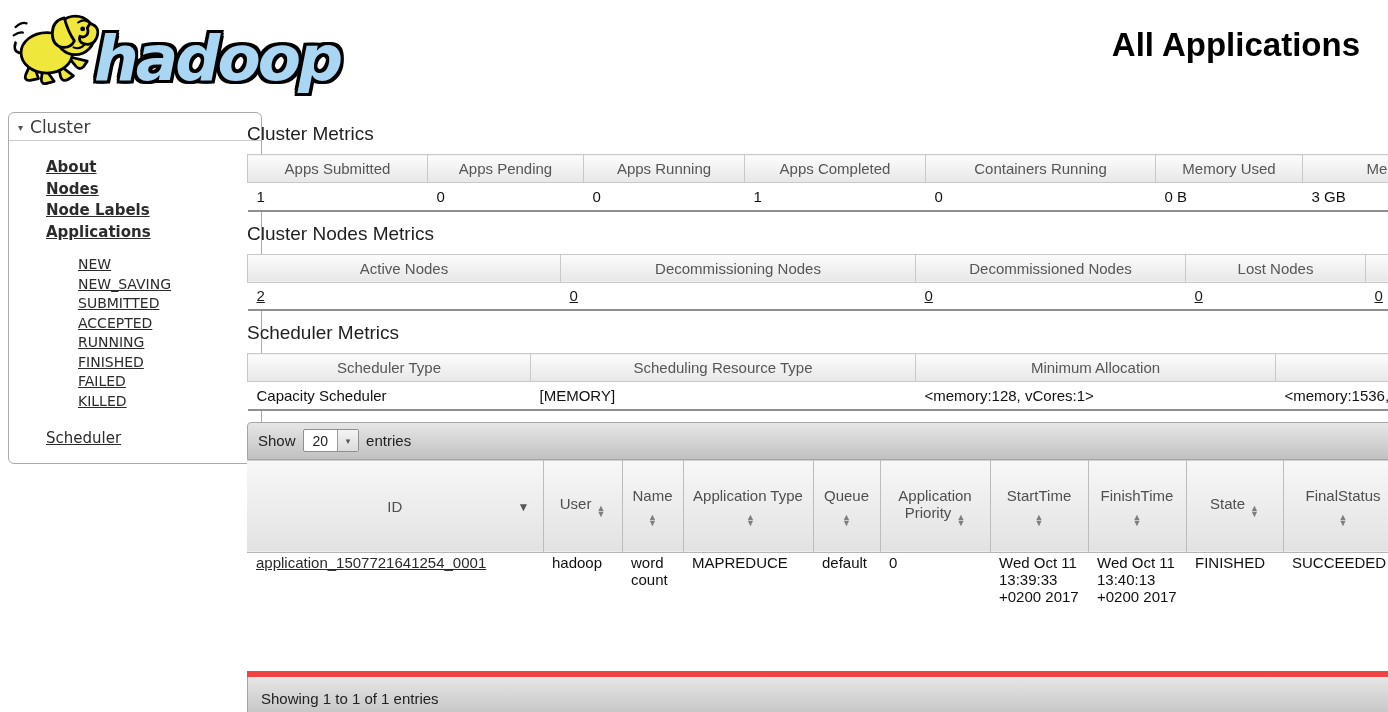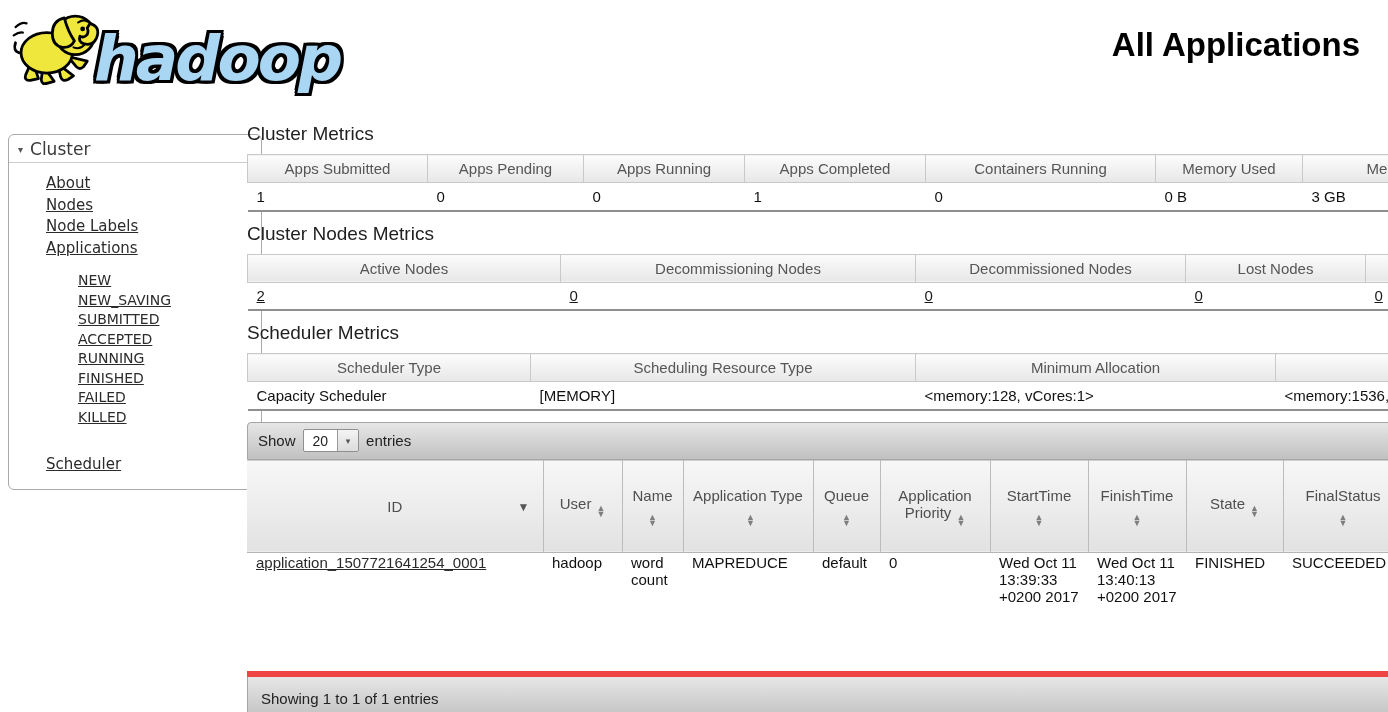--- a/index.html
+++ b/index.html
@@ -10,30 +10,30 @@
   
   .logo { position:absolute; left:10px; top:4px; display:flex; align-items:flex-start; }
   .wordmark { font-family:"DejaVu Sans", sans-serif; font-weight:bold; font-style:italic;
               font-size:63px; letter-spacing:-3px; color:#A9D6F3; margin-left:-8px; margin-top:18px;
               text-shadow:3px 3px 0 #000,-3px -3px 0 #000,3px -3px 0 #000,-3px 3px 0 #000,
                           3px 0 0 #000,-3px 0 0 #000,0 3px 0 #000,0 -3px 0 #000; }
   .page-title { position:absolute; right:28px; top:26px; font-family:Liberation Sans, sans-serif;
                 font-weight:bold; font-size:33px; color:#000000; }
 
   
-  .sidebar { position:absolute; left:8px; top:134px; width:254px; font-family:"DejaVu Sans", sans-serif; }
+  .sidebar { position:absolute; left:8px; top:112px; width:254px; font-family:"DejaVu Sans", sans-serif; }
   .nav-box { background:#fff; border:1px solid #aaa; border-radius:6px; padding-bottom:16px; }
   .nav-header { padding:4px 9px 3px; font-size:17px; color:#3a3a3a; border-bottom:1px solid #ccc; }
   .caret { font-size:10px; color:#555; margin-right:7px; vertical-align:2px; }
   .nav-box ul { list-style:none; }
-  ul.main-links { margin-top:10px; padding-left:37px; }
+  ul.main-links { margin-top:16px; padding-left:37px;font-weight:bold; }
   ul.main-links li { line-height:21.5px; font-size:15px; }
   ul.sub-links { margin-top:12px; padding-left:69px; }
   ul.sub-links li { line-height:19.5px; font-size:14px; }
-  .scheduler-row { margin-top:28px; padding-left:37px; font-size:15px; }
+  .scheduler-row { margin-top:18px; padding-left:37px; font-size:15px; }
   .sidebar a { color:#2b2b2b; text-decoration:underline; }
   .tools-bar { margin-top:6px; border:1px solid #aaa; border-radius:5px; padding:2px 9px;
                font-size:17px; color:#4a4a4a;
                background:linear-gradient(#f5f5f5,#d8d8d8); }
 
   
   .main { position:absolute; left:247px; top:118px; width:1160px; }
   h2.section { font-size:19px; font-weight:400; color:#1f1f1f; margin:5px 0 9px; }
 
   table.metrics { border-collapse:collapse; table-layout:fixed; margin-bottom:11px; }

